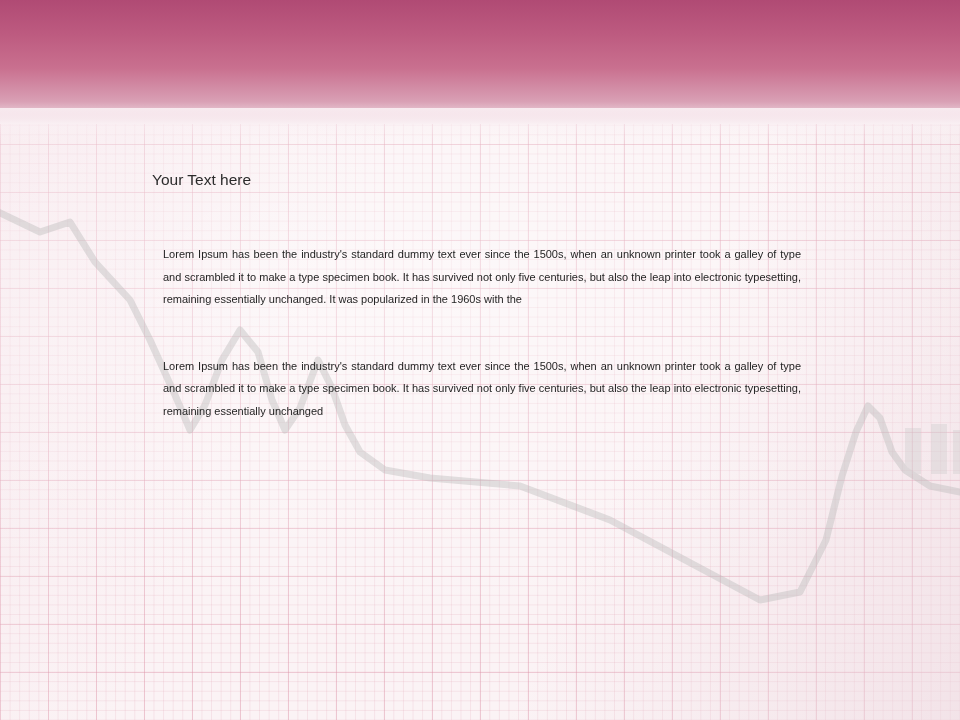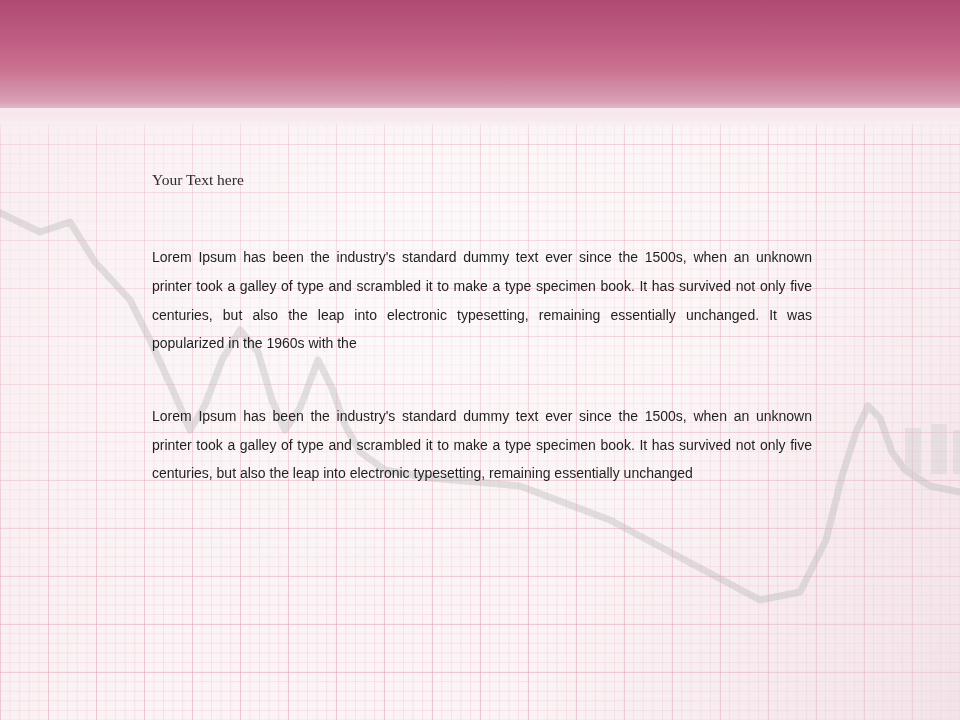--- a/index.html
+++ b/index.html
@@ -86,28 +86,27 @@
     position: absolute;
     left: 152px;
     top: 168px;
     width: 660px;
   }
   .lead-line {
     font-size: 15.5px;
     color: #2b2b2b;
     line-height: 1.5;
     margin: 0 0 0 0;
-    font-family: Liberation Serif, serif;
   }
   .para {
-    font-size: 14px;
+    font-size: 11px;
     color: #1f1f1f;
     line-height: 2.05;
     text-align: justify;
-    margin: 0;
+    margin: 11px;
   }
   .para.first { margin-top: 52px; }
   .para.second { margin-top: 44px; text-align: justify; }
   .para.second.last { }
 </style>
 </head>
 <body>
 
 <div id="slide">
 

